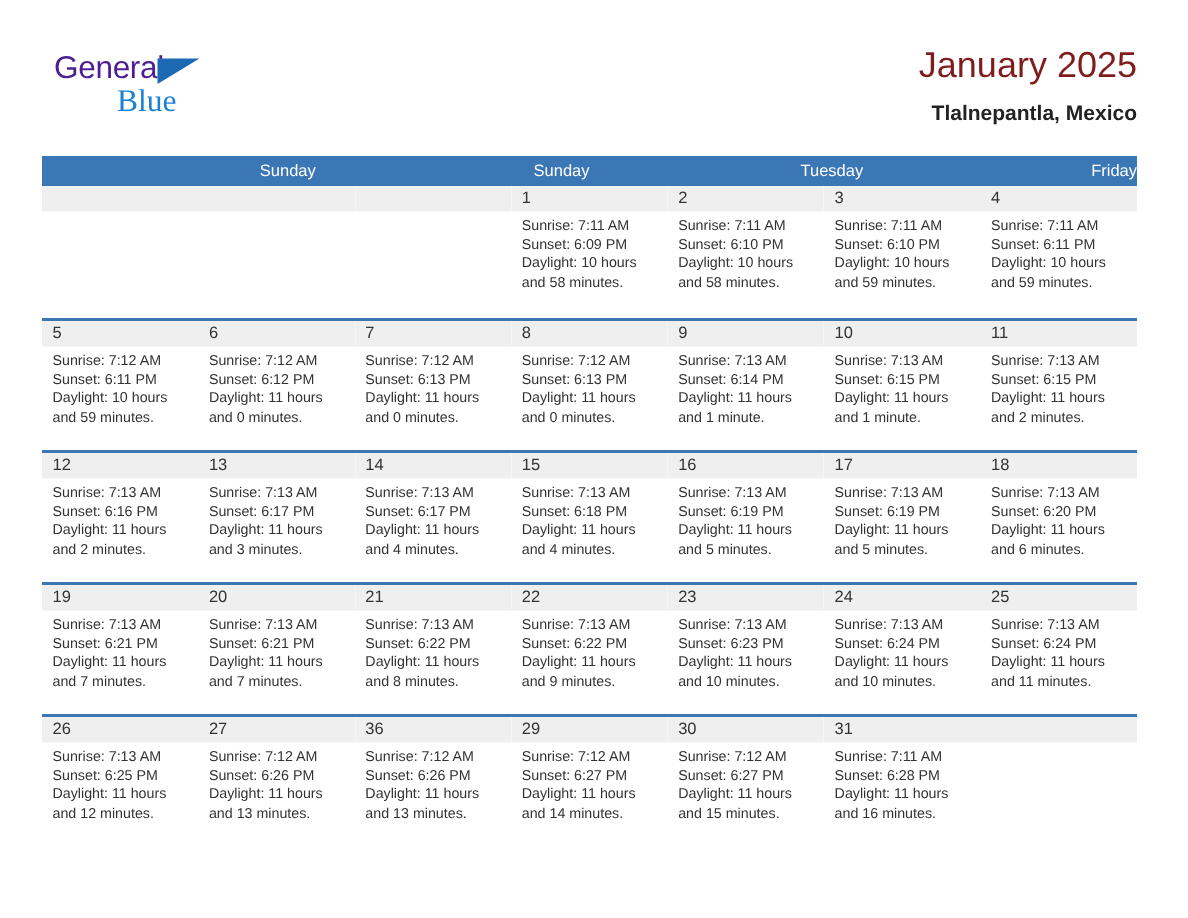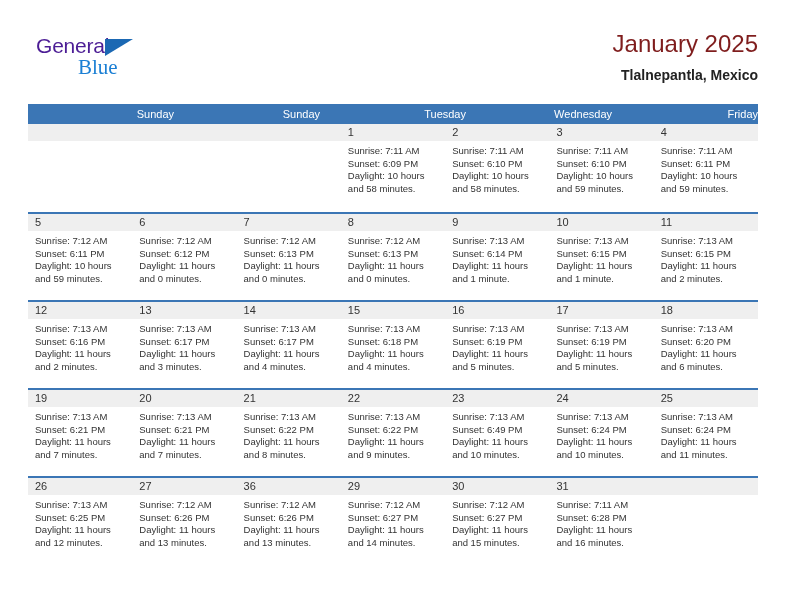--- a/index.html
+++ b/index.html
@@ -161,21 +161,20 @@
       <div class="cal-title">January 2025</div>
       <div class="cal-subtitle">Tlalnepantla, Mexico</div>
     </div>
   </div>
 
   <div class="calendar">
     <div class="weekdays" id="weekday-row">
         <div class="weekday">Sunday</div>
         <div class="weekday">Sunday</div>
         <div class="weekday">Tuesday</div>
-        <div class="weekday">Wednesday</div>
         <div class="weekday">Friday</div>
       </div>
     <div id="weeks-container">
         <div class="week first">
           <div class="day empty">
             <div class="day-num-band">
               <div class="day-num"></div>
             </div>
             <div class="day-body"></div>
           </div>
@@ -438,21 +437,21 @@
               <div class="day-line">Daylight: 11 hours</div>
               <div class="day-line">and 9 minutes.</div>
             </div>
           </div>
           <div class="day">
             <div class="day-num-band">
               <div class="day-num">23</div>
             </div>
             <div class="day-body">
               <div class="day-line">Sunrise: 7:13 AM</div>
-              <div class="day-line">Sunset: 6:49 PM</div>
+              <div class="day-line">Sunset: 6:23 PM</div>
               <div class="day-line">Daylight: 11 hours</div>
               <div class="day-line">and 10 minutes.</div>
             </div>
           </div>
           <div class="day">
             <div class="day-num-band">
               <div class="day-num">24</div>
             </div>
             <div class="day-body">
               <div class="day-line">Sunrise: 7:13 AM</div>

